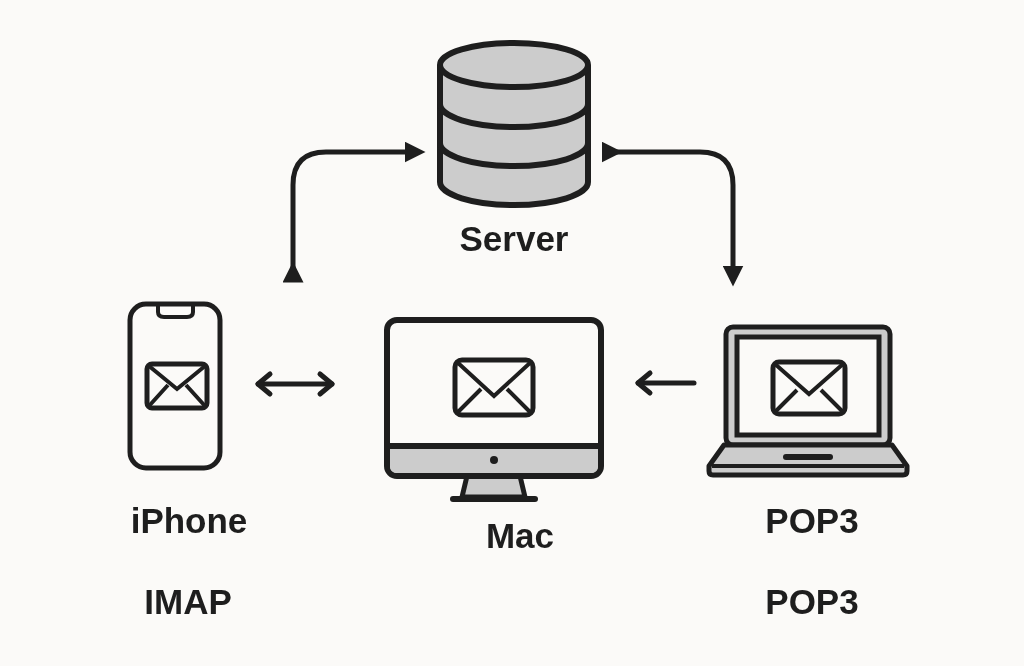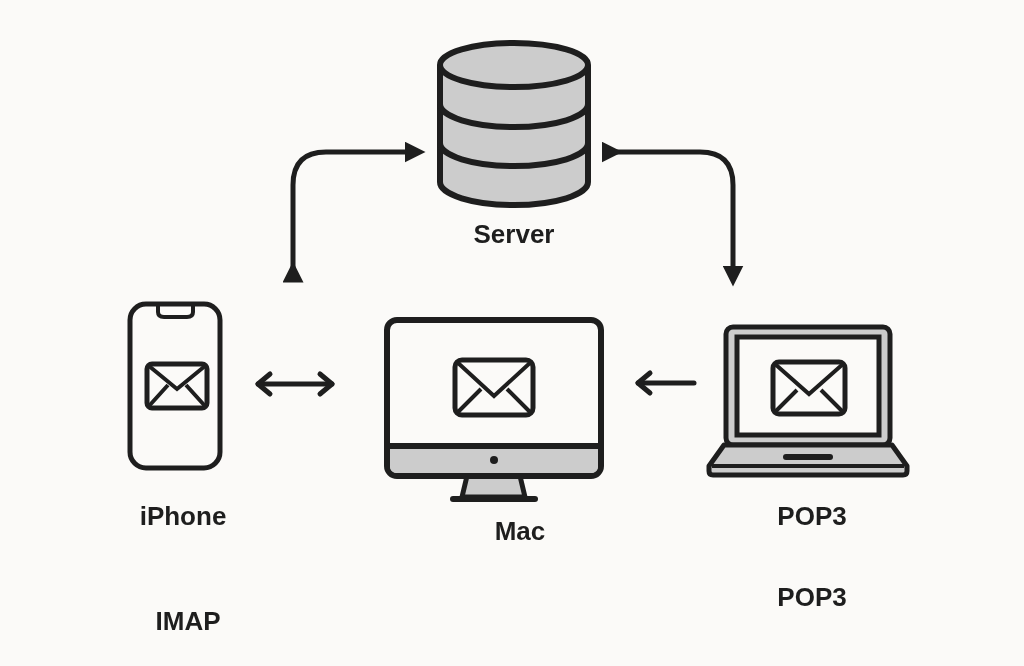--- a/index.html
+++ b/index.html
@@ -8,21 +8,21 @@
     background: #fbfaf8;
     font-family: "Liberation Sans", sans-serif;
     position: relative;
   }
   svg.canvas { position: absolute; left: 0; top: 0; }
   .lbl {
     position: absolute;
     font-family: "Liberation Sans", sans-serif;
     font-weight: bold;
     color: #1e1e1e;
-    font-size: 26px;
+    font-size: 35px;
     line-height: 1;
     white-space: nowrap;
     transform: translateX(-50%);
     text-align: right;
   }
 </style>
 </head>
 <body>
 
 <svg class="canvas" width="1024" height="666" viewBox="0 0 1024 666">
@@ -87,17 +87,17 @@
     <line x1="712" y1="466" x2="904" y2="466" stroke="#1e1e1e" stroke-width="4"></line>
     <line x1="786" y1="457" x2="830" y2="457" stroke="#1e1e1e" stroke-width="6" stroke-linecap="round"></line>
     <g>
       <rect x="773" y="362" width="72" height="52" rx="6" fill="none" stroke="#1e1e1e" stroke-width="5"></rect>
       <path d="M775,364 L809,394 L843,364 M775,412 L797,390 M843,412 L821,390" fill="none" stroke="#1e1e1e" stroke-width="4"></path>
     </g>
   </g>
 </svg>
 
 <div class="lbl" style="left:514px; top:221px;">Server</div>
-<div class="lbl" style="left:183px; top:503px;">iPhone</div>
-<div class="lbl" style="left:188px; top:584px;margin-top:24px;">IMAP</div>
+<div class="lbl" style="left:189px; top:503px;">iPhone</div>
+<div class="lbl" style="left:188px; top:584px;">IMAP</div>
 <div class="lbl" style="left:520px; top:518px;">Mac</div>
 <div class="lbl" style="left:812px; top:503px;">POP3</div>
 <div class="lbl" style="left:812px; top:584px;">POP3</div>
 
 </body></html>

